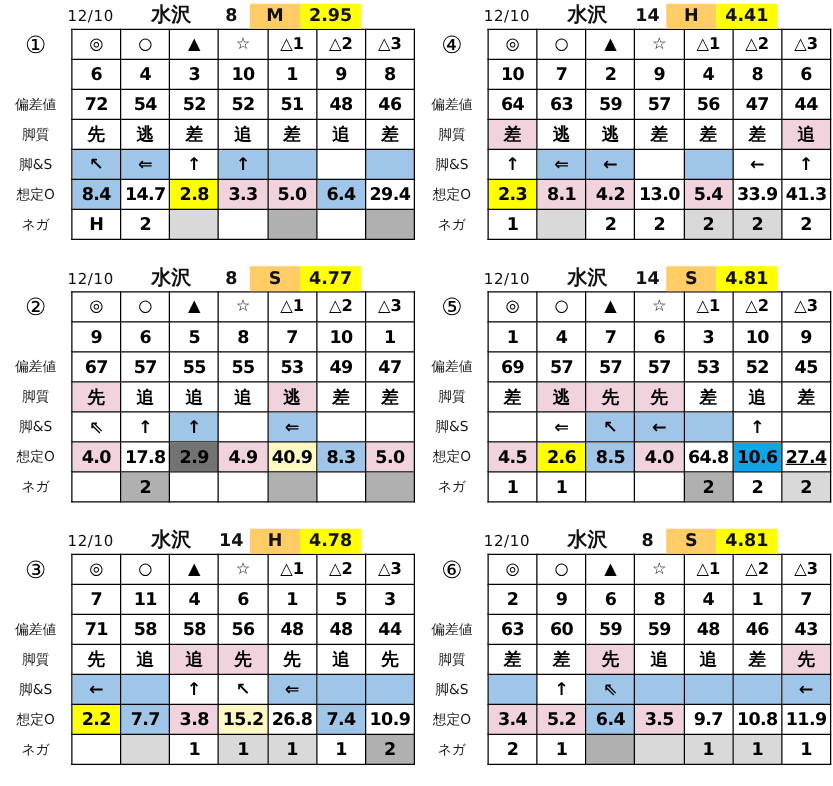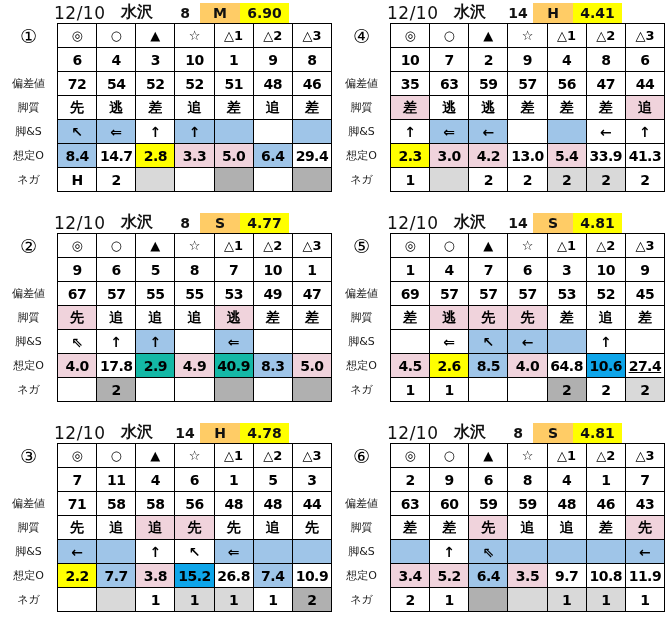--- a/index.html
+++ b/index.html
@@ -8,21 +8,21 @@
     font-family:"DejaVu Sans","Liberation Sans",sans-serif;
     color:#111;
   }
   .wrap{
     display:grid;
     grid-template-columns:333px 333px;
     grid-template-rows:210px 210px 209px;
   }
   .block{box-sizing:border-box;padding-top:2px;}
   .bh{height:21px;display:flex;align-items:center;}
-  .bh-date{margin-left:54px;width:50px;font-size:17px;letter-spacing:.5px;}
+  .bh-date{margin-left:54px;width:50px;font-size:12px;letter-spacing:.5px;}
   .bh-venue{width:66px;text-align:center;font-size:16px;font-weight:bold;}
   .bh-race{width:30px;text-align:center;font-size:14px;font-weight:bold;}
   .bh-pace{width:40px;text-align:center;font-size:14px;font-weight:bold;height:20px;line-height:20px;}
   .bh-odds{width:49px;text-align:center;font-size:14px;font-weight:bold;height:20px;line-height:20px;}
   table.grid{border-collapse:collapse;table-layout:fixed;width:332px;}
   table.grid td{border:1px solid #000;height:23px;text-align:center;vertical-align:middle;padding:0;overflow:hidden;}
   table.grid td.gutter{border:none;background:#fff;font-size:11px;color:#1a1a1a;}
   table.grid td.gutter.glabel{font-size:19px;color:#000;}
   td.cell{font-weight:bold;color:#000;}
   td.cell.sym{font-size:13px;}
@@ -33,21 +33,21 @@
 </head>
 <body>
 
 <div class="wrap">
   <div class="block">
     <div class="bh">
       <span class="bh-date">12/10</span>
       <span class="bh-venue">水沢</span>
       <span class="bh-race">8</span>
       <span class="bh-pace" style="background: rgb(255, 204, 102);">M</span>
-      <span class="bh-odds" style="background: rgb(255, 255, 0);">6.90</span>
+      <span class="bh-odds" style="background: rgb(255, 255, 0);">2.95</span>
     </div>
     <table class="grid">
         <tbody>
           <tr>
             <td class="gutter glabel" style="width: 57px;">①</td>
             <td class="cell sym" style="background: rgb(255, 255, 255);">◎</td>
             <td class="cell sym" style="background: rgb(255, 255, 255);">○</td>
             <td class="cell sym" style="background: rgb(255, 255, 255);">▲</td>
             <td class="cell sym" style="background: rgb(255, 255, 255);">☆</td>
             <td class="cell sym" style="background: rgb(255, 255, 255);">△1</td>
@@ -143,21 +143,21 @@
             <td class="cell num" style="background: rgb(255, 255, 255);">10</td>
             <td class="cell num" style="background: rgb(255, 255, 255);">7</td>
             <td class="cell num" style="background: rgb(255, 255, 255);">2</td>
             <td class="cell num" style="background: rgb(255, 255, 255);">9</td>
             <td class="cell num" style="background: rgb(255, 255, 255);">4</td>
             <td class="cell num" style="background: rgb(255, 255, 255);">8</td>
             <td class="cell num" style="background: rgb(255, 255, 255);">6</td>
           </tr>
           <tr>
             <td class="gutter " style="width: 57px;">偏差値</td>
-            <td class="cell num" style="background: rgb(255, 255, 255);">35</td>
+            <td class="cell num" style="background: rgb(255, 255, 255);">64</td>
             <td class="cell num" style="background: rgb(255, 255, 255);">63</td>
             <td class="cell num" style="background: rgb(255, 255, 255);">59</td>
             <td class="cell num" style="background: rgb(255, 255, 255);">57</td>
             <td class="cell num" style="background: rgb(255, 255, 255);">56</td>
             <td class="cell num" style="background: rgb(255, 255, 255);">47</td>
             <td class="cell num" style="background: rgb(255, 255, 255);">44</td>
           </tr>
           <tr>
             <td class="gutter " style="width: 57px;">脚質</td>
             <td class="cell kyaku" style="background: rgb(240, 211, 220);">差</td>
@@ -174,21 +174,21 @@
             <td class="cell arrow" style="background: rgb(159, 197, 232);">⇐</td>
             <td class="cell arrow" style="background: rgb(159, 197, 232);">←</td>
             <td class="cell arrow" style="background: rgb(255, 255, 255);"></td>
             <td class="cell arrow" style="background: rgb(159, 197, 232);"></td>
             <td class="cell arrow" style="background: rgb(255, 255, 255);">←</td>
             <td class="cell arrow" style="background: rgb(255, 255, 255);">↑</td>
           </tr>
           <tr>
             <td class="gutter " style="width: 57px;">想定O</td>
             <td class="cell num" style="background: rgb(255, 255, 0);">2.3</td>
-            <td class="cell num" style="background: rgb(240, 211, 220);">3.0</td>
+            <td class="cell num" style="background: rgb(240, 211, 220);">8.1</td>
             <td class="cell num" style="background: rgb(240, 211, 220);">4.2</td>
             <td class="cell num" style="background: rgb(255, 255, 255);">13.0</td>
             <td class="cell num" style="background: rgb(240, 211, 220);">5.4</td>
             <td class="cell num" style="background: rgb(255, 255, 255);">33.9</td>
             <td class="cell num" style="background: rgb(255, 255, 255);">41.3</td>
           </tr>
           <tr>
             <td class="gutter " style="width: 57px;">ネガ</td>
             <td class="cell num" style="background: rgb(255, 255, 255);">1</td>
             <td class="cell num" style="background: rgb(217, 217, 217);"></td>
@@ -259,23 +259,23 @@
             <td class="cell arrow" style="background: rgb(159, 197, 232);">↑</td>
             <td class="cell arrow" style="background: rgb(255, 255, 255);"></td>
             <td class="cell arrow" style="background: rgb(159, 197, 232);">⇐</td>
             <td class="cell arrow" style="background: rgb(255, 255, 255);"></td>
             <td class="cell arrow" style="background: rgb(255, 255, 255);"></td>
           </tr>
           <tr>
             <td class="gutter " style="width: 57px;">想定O</td>
             <td class="cell num" style="background: rgb(240, 211, 220);">4.0</td>
             <td class="cell num" style="background: rgb(255, 255, 255);">17.8</td>
-            <td class="cell num" style="background: #14b8a6; margin-top: 42px;">2.9</td>
+            <td class="cell num" style="background: #737373; margin-top: 42px;">2.9</td>
             <td class="cell num" style="background: rgb(240, 211, 220);">4.9</td>
-            <td class="cell num" style="background: #14b8a6;">40.9</td>
+            <td class="cell num" style="background: #fef9c3;">40.9</td>
             <td class="cell num" style="background: rgb(159, 197, 232);">8.3</td>
             <td class="cell num" style="background: rgb(240, 211, 220);">5.0</td>
           </tr>
           <tr>
             <td class="gutter " style="width: 57px;">ネガ</td>
             <td class="cell num" style="background: rgb(255, 255, 255);"></td>
             <td class="cell num" style="background: rgb(176, 176, 176);">2</td>
             <td class="cell num" style="background: rgb(255, 255, 255);"></td>
             <td class="cell num" style="background: rgb(255, 255, 255);"></td>
             <td class="cell num" style="background: rgb(176, 176, 176);"></td>
@@ -428,21 +428,21 @@
             <td class="cell arrow" style="background: rgb(255, 255, 255);">↖</td>
             <td class="cell arrow" style="background: rgb(159, 197, 232);">⇐</td>
             <td class="cell arrow" style="background: rgb(159, 197, 232);"></td>
             <td class="cell arrow" style="background: rgb(159, 197, 232);"></td>
           </tr>
           <tr>
             <td class="gutter " style="width: 57px;">想定O</td>
             <td class="cell num" style="background: rgb(255, 255, 0);">2.2</td>
             <td class="cell num" style="background: rgb(159, 197, 232);">7.7</td>
             <td class="cell num" style="background: rgb(240, 211, 220);">3.8</td>
-            <td class="cell num" style="background: #0ea5e9;">15.2</td>
+            <td class="cell num" style="background: #fef9c3;">15.2</td>
             <td class="cell num" style="background: rgb(255, 255, 255);">26.8</td>
             <td class="cell num" style="background: rgb(159, 197, 232);">7.4</td>
             <td class="cell num" style="background: rgb(255, 255, 255);">10.9</td>
           </tr>
           <tr>
             <td class="gutter " style="width: 57px;">ネガ</td>
             <td class="cell num" style="background: rgb(255, 255, 255);"></td>
             <td class="cell num" style="background: rgb(217, 217, 217);"></td>
             <td class="cell num" style="background: rgb(255, 255, 255);">1</td>
             <td class="cell num" style="background: rgb(217, 217, 217);">1</td>

